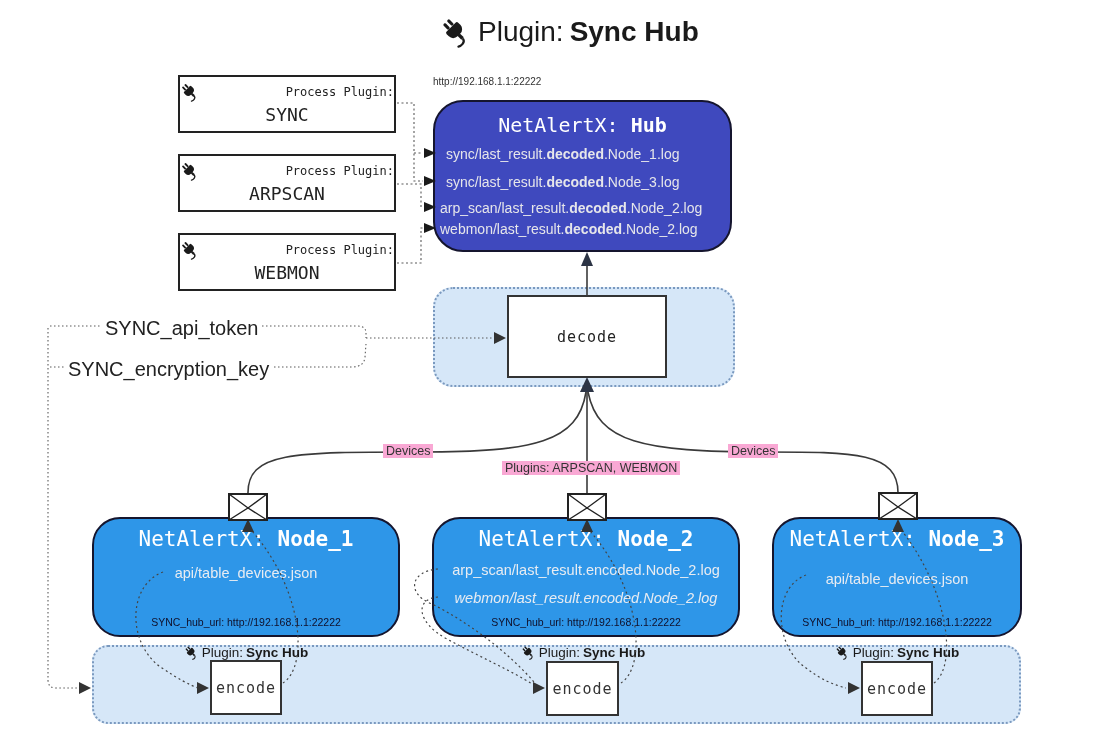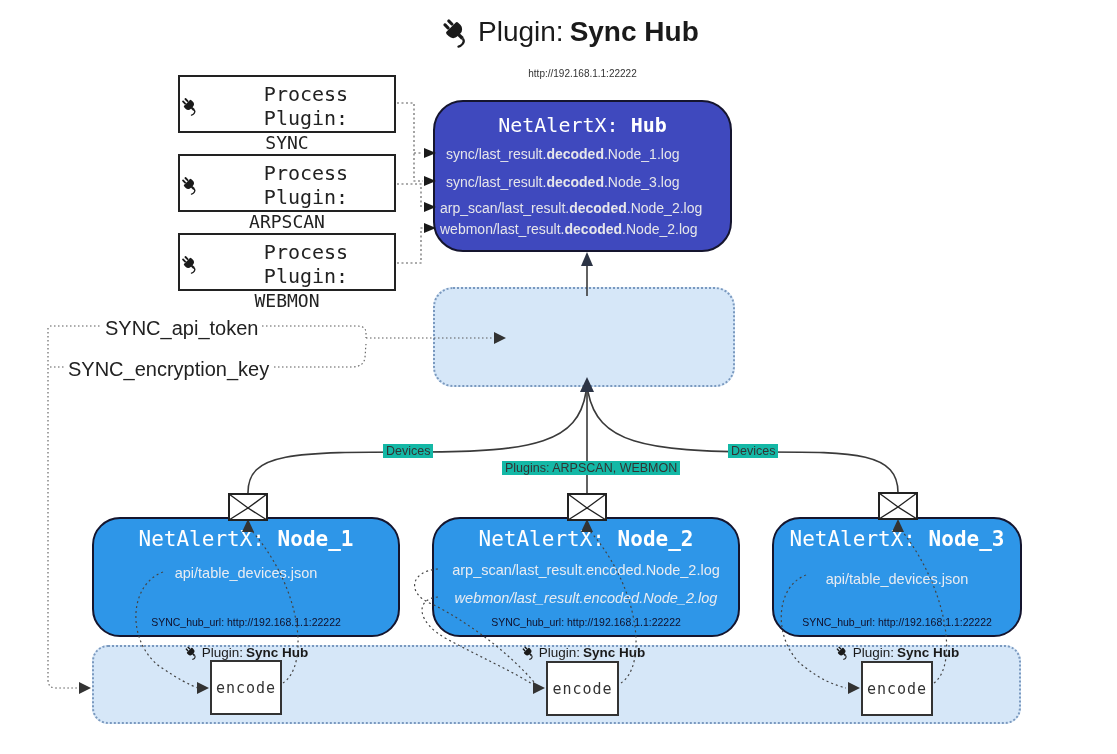--- a/index.html
+++ b/index.html
@@ -9,48 +9,48 @@
     font-family:"Liberation Sans", sans-serif; color:#1a1a1a;
   }
   .mono { font-family:"DejaVu Sans Mono", monospace; }
 
   
   .title { position:absolute; top:16px; left:440px; display:flex; align-items:center; gap:6px;
            font-size:28px; color:#1a1a1a; }
   .title .bold { font-weight:bold; }
 
   
-  .hub-url { position:absolute; top:68px; left:433px; width:299px; text-align:center;
+  .hub-url { position:absolute; top:76px; left:433px; width:299px; text-align:left;
              font-size:10px; color:#333; }
   .hub-box { position:absolute; left:433px; top:100px; width:299px; height:152px;
              background:#3F49BE; border:2px solid #15152e; border-radius:30px; z-index:2; }
   .hub-title { position:absolute; top:11px; left:0; width:100%; text-align:center;
                font-size:20px; color:#fff; }
   .hub-log { position:absolute; color:#e6e6ea; font-size:14px; white-space:nowrap; }
   .hub-log b, .node-title b, .hub-title b { font-weight:bold; }
 
   
   .pp-box { position:absolute; left:178px; width:218px; height:58px; background:#fff;
             border:2px solid #222; z-index:2; text-align:center; padding-top:5px; }
-  .pp-row1 { display:flex; align-items:center; justify-content:flex-start; gap:18px;
-             font-size:20px; color:#222; }
+  .pp-row1 { display:flex; align-items:center; justify-content:space-between; gap:18px;
+             font-size:12px; color:#222; }
   .pp-row2 { font-size:18px; color:#222; margin-top:2px; }
 
   
   .decode-wrap { position:absolute; left:433px; top:287px; width:302px; height:100px;
                  background:#D6E7F8; border:2px dotted #7A99BF; border-radius:20px; z-index:1; }
   .decode-box { position:absolute; left:507px; top:295px; width:160px; height:83px;
                 background:#fff; border:2px solid #333; z-index:2;
                 display:flex; align-items:center; justify-content:center;
                 font-size:15px; letter-spacing:1px; color:#222; }
 
   
   .line-label { position:absolute; background:#fff; padding:0 4px; font-size:20px;
                 color:#222; z-index:6; white-space:nowrap; }
-  .edge-label { position:absolute; background:#14b8a6; padding:0 3px; font-size:12.5px;
+  .edge-label { position:absolute; background:#f9a8d4; padding:0 3px; font-size:12.5px;
                 color:#333; z-index:6; white-space:nowrap; }
 
   
   .node-box { position:absolute; top:517px; height:120px; background:#2E96E8;
               border:2px solid #15152e; border-radius:28px; z-index:2; }
   .node-title { position:absolute; top:8px; left:0; width:100%; text-align:center;
                 font-size:21px; color:#fff; white-space:nowrap; }
   .node-line { position:absolute; left:0; width:100%; text-align:center;
                font-size:14.5px; color:#e8ecf2; white-space:nowrap; }
   .node-url { position:absolute; bottom:7px; left:0; width:100%; text-align:center;
@@ -206,20 +206,21 @@
           <rect x="10.7" y="14.8" width="2.6" height="4.2"></rect>
           <path d="M12 19.6 c-0.6 2.8 -4.6 2.6 -6.4 1.4" fill="none" stroke="#1a1a1a" stroke-width="1.7" stroke-linecap="round"></path>
         </g>
       </svg>
       <span>Process Plugin:</span>
     </div>
     <div class="pp-row2 mono">WEBMON</div>
   </div>
 
   <div class="decode-wrap"></div>
+  <div class="decode-box mono">decode</div>
 
   <div class="line-label" style="left:101px; top:317px;">SYNC_api_token</div>
   <div class="line-label" style="left:64px; top:358px;">SYNC_encryption_key</div>
 
   <div class="edge-label" style="left:383px; top:444px;">Devices</div>
   <div class="edge-label" style="left:728px; top:444px;">Devices</div>
   <div class="edge-label" style="left:502px; top:461px;">Plugins: ARPSCAN, WEBMON</div>
 
   <div class="node-box" style="left:92px; width:308px;">
     <div class="node-title mono">

